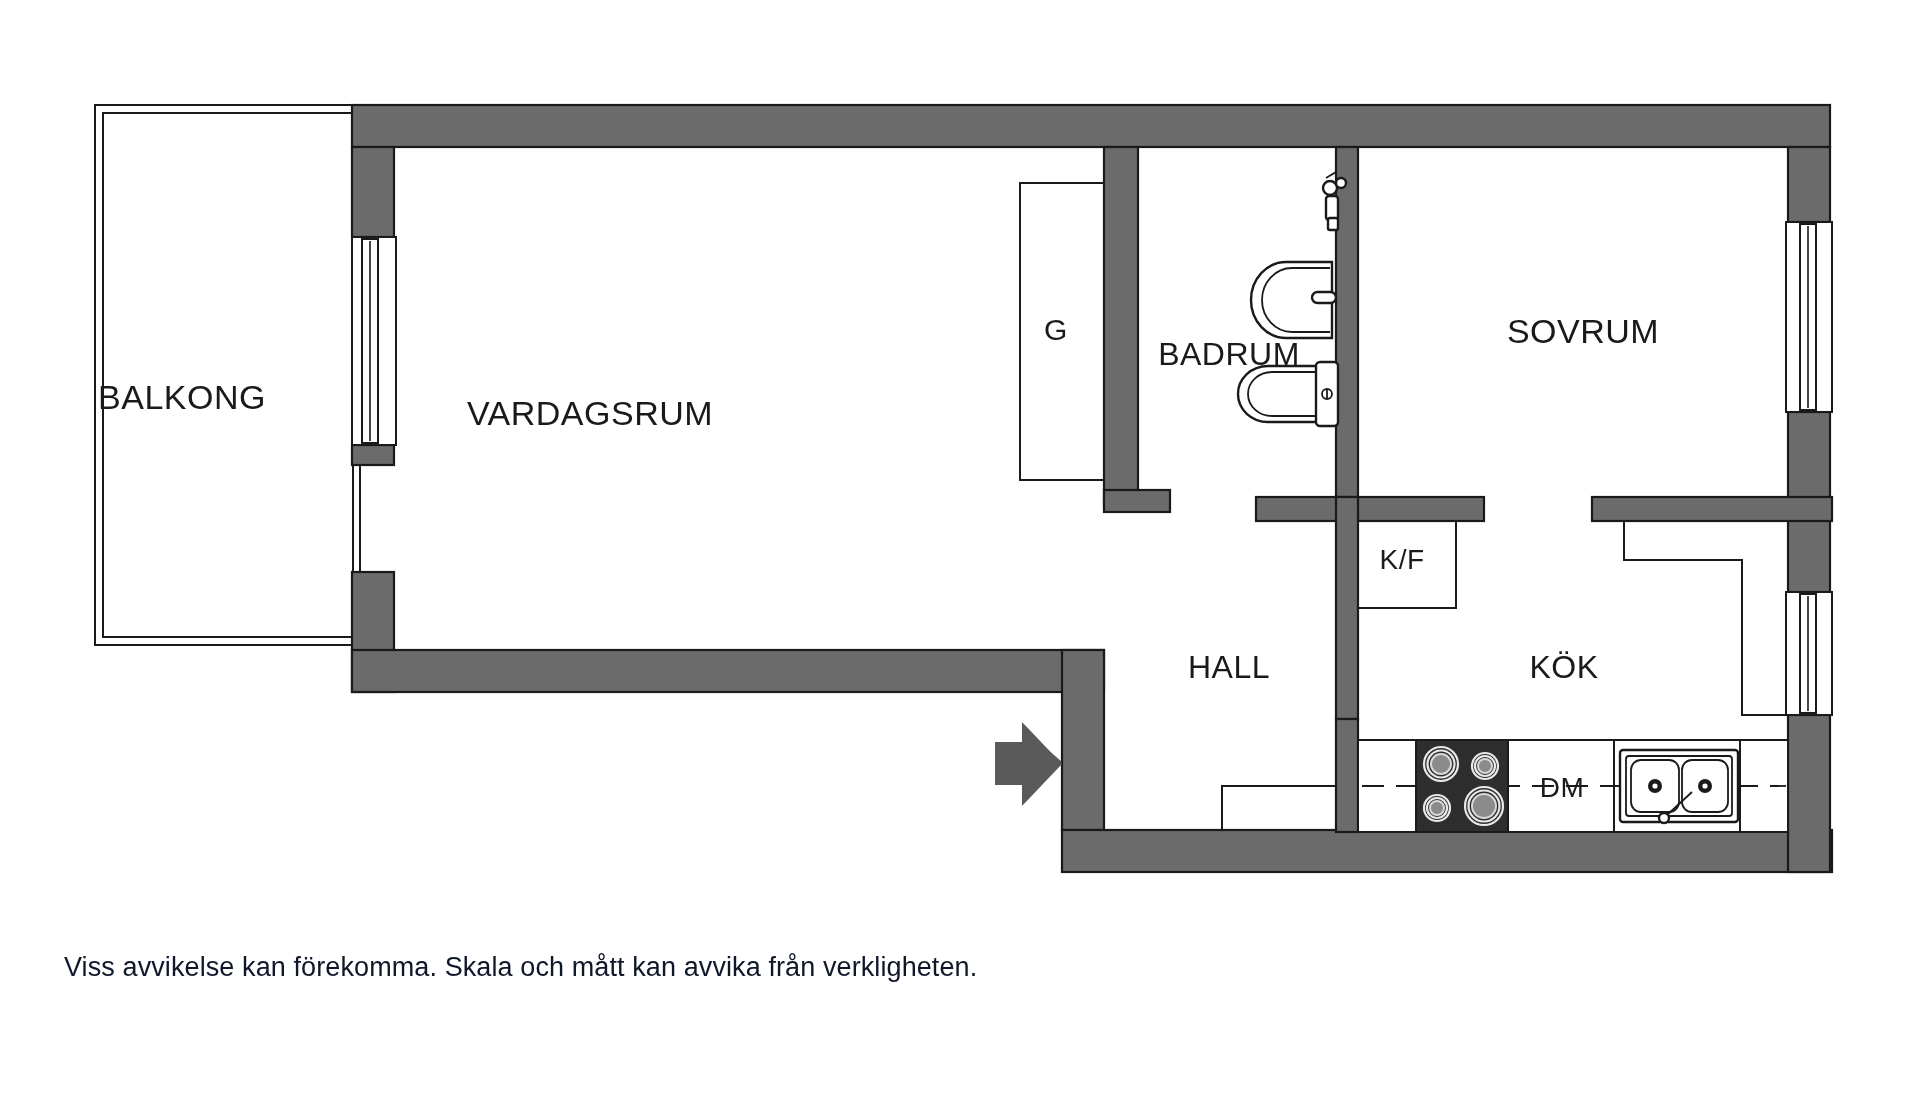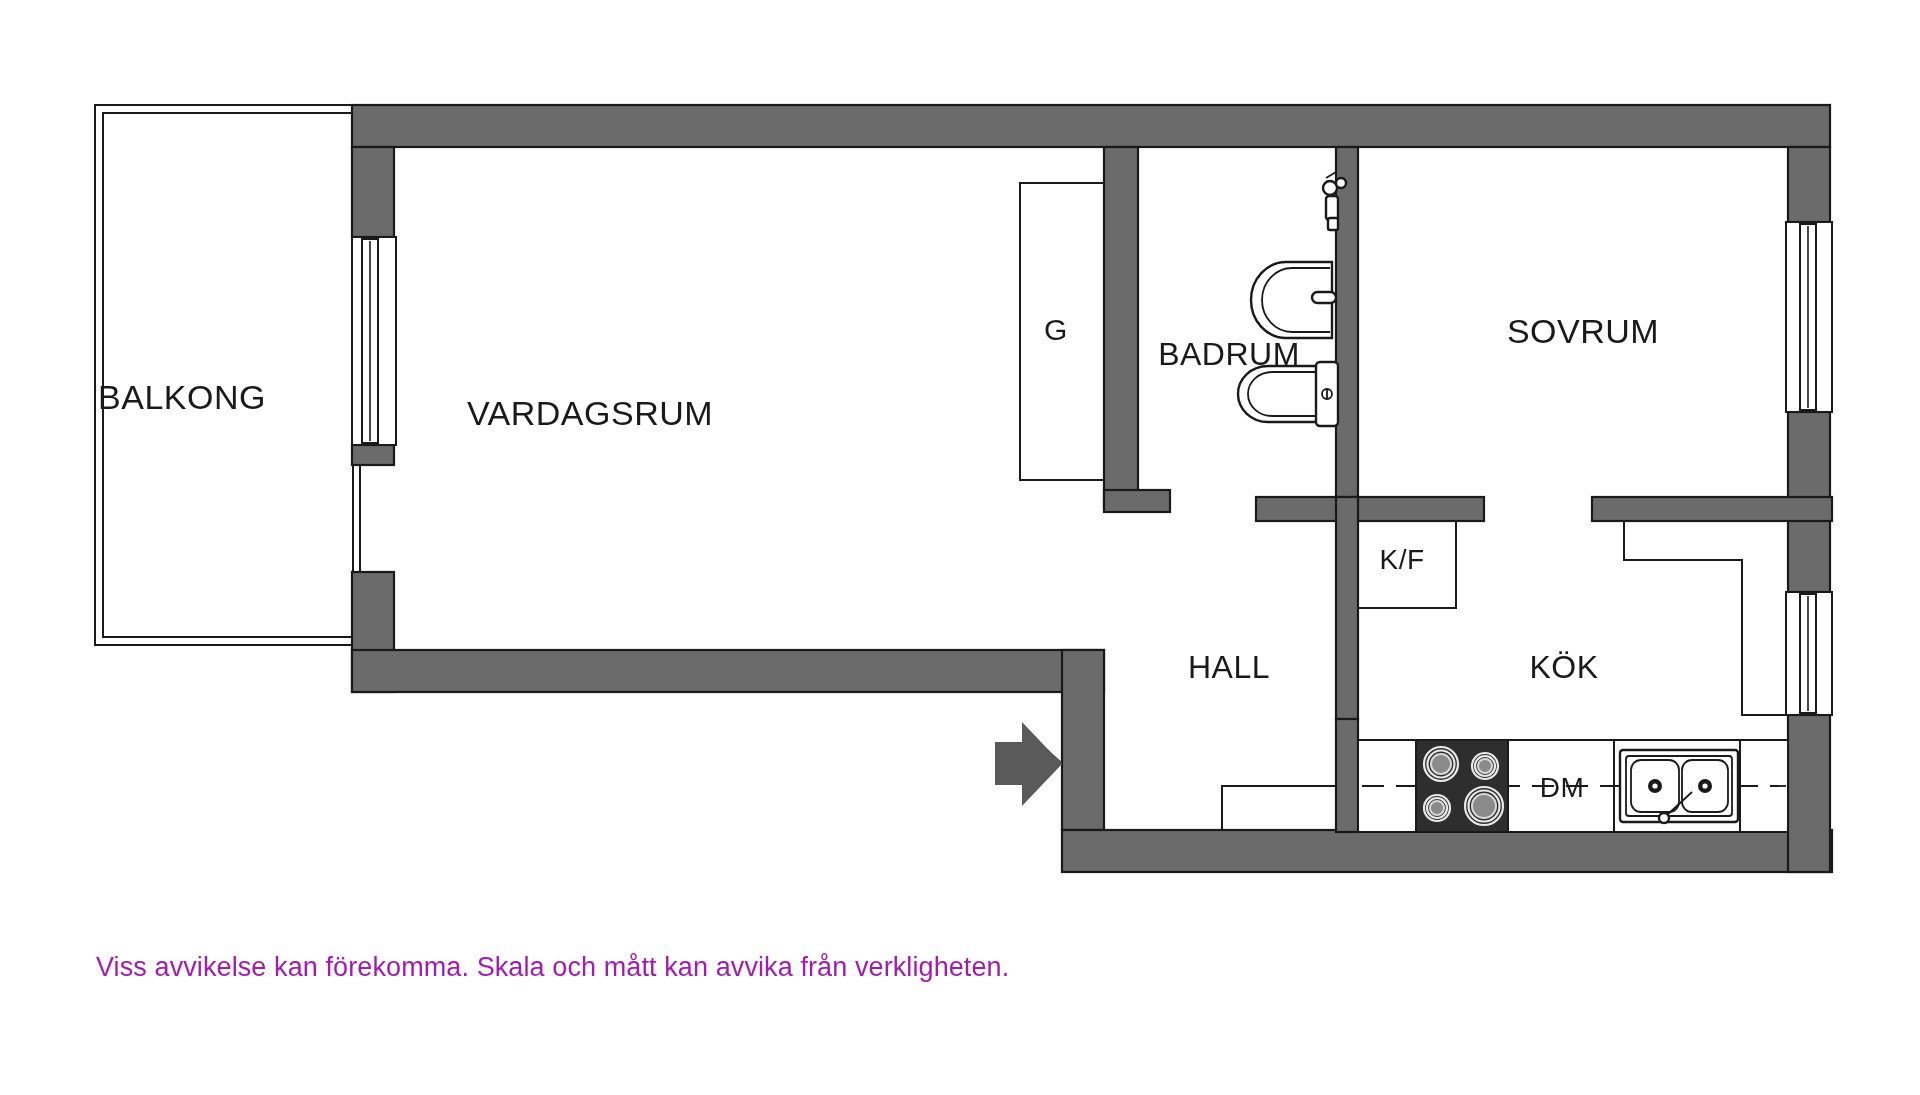--- a/index.html
+++ b/index.html
@@ -34,25 +34,25 @@
     text-anchor: middle;
     dominant-baseline: middle;
     letter-spacing: 0.5px;
   }
   .label-lg { font-size: 34px; }
   .label-md { font-size: 32px; }
   .label-sm { font-size: 30px; }
   .label-xs { font-size: 28px; }
   .disclaimer-text {
     position: absolute;
-    left: 96px;
+    left: 64px;
     top: 952px;
     font-family: "Liberation Sans", sans-serif;
     font-size: 27px;
-    color: #a21caf;
+    color: #0f172a;
     white-space: nowrap;
     letter-spacing: 0.1px;
   }
   .wall { fill: #6b6b6b; stroke: #1a1a1a; stroke-width: 2.2; }
   .thin { fill: none; stroke: #1a1a1a; stroke-width: 2; }
   .thin-fill { fill: #ffffff; stroke: #1a1a1a; stroke-width: 2; }
   .hair { fill: none; stroke: #1a1a1a; stroke-width: 1.6; }
   .fixture { fill: #ffffff; stroke: #1a1a1a; stroke-width: 2.4; }
   .fixture-thin { fill: none; stroke: #1a1a1a; stroke-width: 1.8; }
   .hob { fill: #2e2e2e; stroke: #1a1a1a; stroke-width: 2; }

